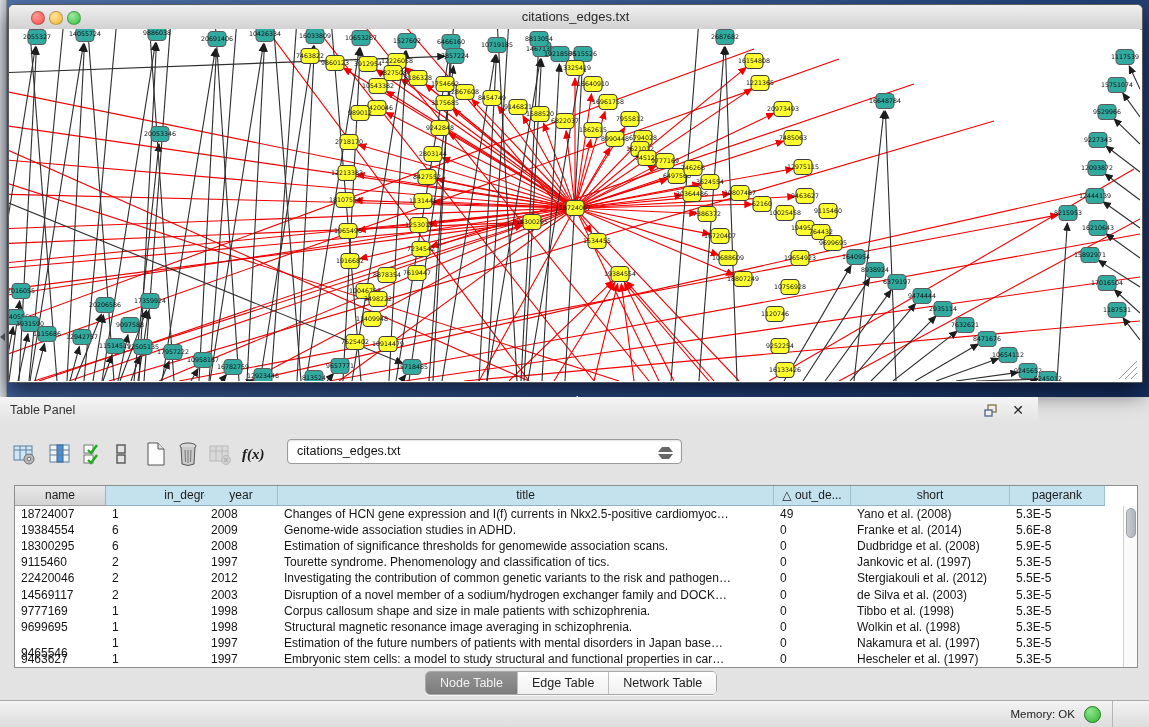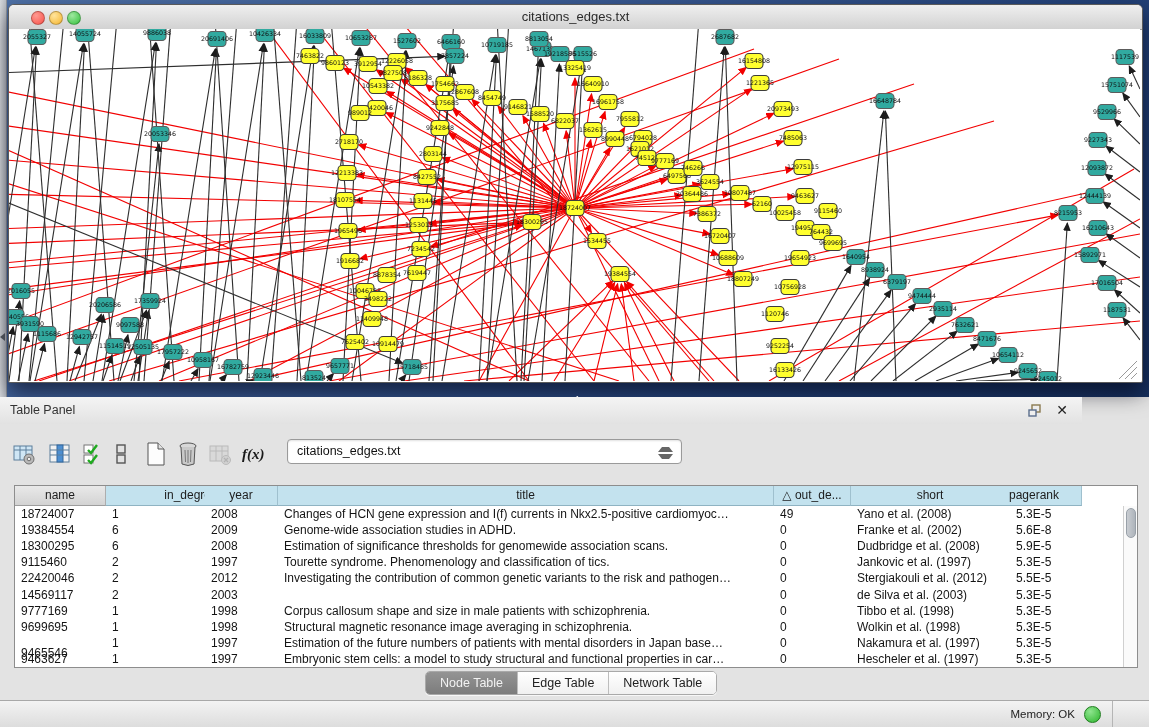--- a/index.html
+++ b/index.html
@@ -20,21 +20,21 @@
             background:linear-gradient(#efefef,#d2d2d2);border-bottom:1px solid #9d9d9d;}
   #titlebar .title{position:absolute;left:0;right:0;top:4px;text-align:center;
                    font-size:13px;color:#2b2b2b;}
   .tl{position:absolute;top:6px;width:12px;height:12px;border-radius:50%;border:1px solid rgba(0,0,0,.25);}
   #tl-red{left:22px;background:radial-gradient(circle at 35% 30%,#ff9a92,#f95149);}
   #tl-yellow{left:40px;background:radial-gradient(circle at 35% 30%,#ffe49c,#f5b52e);}
   #tl-green{left:58px;background:radial-gradient(circle at 35% 30%,#9fe8a0,#34c13c);}
   #canvas{position:absolute;left:0;top:24px;width:1131px;height:352px;background:#fff;overflow:hidden;}
   
   #panel-header{position:absolute;left:0;top:397px;width:1038px;height:27px;
-                background:linear-gradient(#f4f4f4,#e2e2e2);border-bottom:1px solid #c2c2c2;padding-left:44px;}
+                background:linear-gradient(#f4f4f4,#e2e2e2);border-bottom:1px solid #c2c2c2;}
   #panel-header .ttl{position:absolute;left:10px;top:6px;font-size:12.5px;color:#333;}
   #float-icon{position:absolute;right:40px;top:7px;width:14px;height:13px;}
   #close-icon{position:absolute;right:14px;top:5px;font-size:14px;font-weight:bold;color:#222;cursor:default;}
   #panel-body{position:absolute;left:0;top:424px;width:1149px;height:276px;background:#e3e3e3;}
   
   #tp-toolbar{position:absolute;left:0;top:14px;width:1149px;height:36px;}
   .tbtn{position:absolute;top:2px;width:26px;height:28px;display:flex;align-items:center;justify-content:flex-start;}
   #fx-icon{font-family:"Liberation Serif","DejaVu Serif",serif;font-style:italic;font-weight:bold;
            font-size:15px;color:#1a1a1a;}
   #table-combo{position:absolute;left:287px;top:1px;width:393px;height:23px;background:#fff;
@@ -896,39 +896,39 @@
     </div>
 
     <div id="tbl">
       <div id="thead">
           <div class="th gray" style="left: 0px; width: 90px;">name</div>
           <div class="th" style="left: 91px; width: 98px; padding-left: 36px;">in_degree</div>
           <div class="th" style="left: 190px; width: 72px;">year</div>
           <div class="th" style="left: 263px; width: 495px;">title</div>
           <div class="th" style="left: 759px; width: 76px;">△ out_de...</div>
           <div class="th" style="left: 836px; width: 158px;">short</div>
-          <div class="th" style="left: 972px; width: 94px;">pagerank</div>
+          <div class="th" style="left: 995px; width: 94px;">pagerank</div>
         </div>
       <div id="tbody">
           <div class="tr" style="top: 0px;">
             <div class="td" style="left: 0px; width: 91px;">18724007</div>
             <div class="td" style="left: 91px; width: 99px;">1</div>
             <div class="td" style="left: 190px; width: 73px;">2008</div>
             <div class="td" style="left: 263px; width: 496px;">Changes of HCN gene expression and I(f) currents in Nkx2.5-positive cardiomyoc…</div>
             <div class="td" style="left: 759px; width: 77px;">49</div>
             <div class="td" style="left: 836px; width: 159px;">Yano et al. (2008)</div>
             <div class="td" style="left: 995px; width: 95px;">5.3E-5</div>
           </div>
           <div class="tr" style="top: 16.1px;">
             <div class="td" style="left: 0px; width: 91px;">19384554</div>
             <div class="td" style="left: 91px; width: 99px;">6</div>
             <div class="td" style="left: 190px; width: 73px;">2009</div>
             <div class="td" style="left: 263px; width: 496px;">Genome-wide association studies in ADHD.</div>
             <div class="td" style="left: 759px; width: 77px;">0</div>
-            <div class="td" style="left: 836px; width: 159px;">Franke et al. (2002)</div>
+            <div class="td" style="left: 836px; width: 159px;">Franke et al. (2014)</div>
             <div class="td" style="left: 995px; width: 95px;">5.6E-8</div>
           </div>
           <div class="tr" style="top: 32.2px;">
             <div class="td" style="left: 0px; width: 91px;">18300295</div>
             <div class="td" style="left: 91px; width: 99px;">6</div>
             <div class="td" style="left: 190px; width: 73px;">2008</div>
             <div class="td" style="left: 263px; width: 496px;">Estimation of significance thresholds for genomewide association scans.</div>
             <div class="td" style="left: 759px; width: 77px;">0</div>
             <div class="td" style="left: 836px; width: 159px;">Dudbridge et al. (2008)</div>
             <div class="td" style="left: 995px; width: 95px;">5.9E-5</div>
@@ -948,20 +948,21 @@
             <div class="td" style="left: 190px; width: 73px;">2012</div>
             <div class="td" style="left: 263px; width: 496px;">Investigating the contribution of common genetic variants to the risk and pathogen…</div>
             <div class="td" style="left: 759px; width: 77px;">0</div>
             <div class="td" style="left: 836px; width: 159px;">Stergiakouli et al. (2012)</div>
             <div class="td" style="left: 995px; width: 95px;">5.5E-5</div>
           </div>
           <div class="tr" style="top: 80.5px;">
             <div class="td" style="left: 0px; width: 91px;">14569117</div>
             <div class="td" style="left: 91px; width: 99px;">2</div>
             <div class="td" style="left: 190px; width: 73px;">2003</div>
+            <div class="td" style="left: 263px; width: 496px;">Disruption of a novel member of a sodium/hydrogen exchanger family and DOCK…</div>
             <div class="td" style="left: 759px; width: 77px;">0</div>
             <div class="td" style="left: 836px; width: 159px;">de Silva et al. (2003)</div>
             <div class="td" style="left: 995px; width: 95px;">5.3E-5</div>
           </div>
           <div class="tr" style="top: 96.6px;">
             <div class="td" style="left: 0px; width: 91px;">9777169</div>
             <div class="td" style="left: 91px; width: 99px;">1</div>
             <div class="td" style="left: 190px; width: 73px;">1998</div>
             <div class="td" style="left: 263px; width: 496px;">Corpus callosum shape and size in male patients with schizophrenia.</div>
             <div class="td" style="left: 759px; width: 77px;">0</div>

